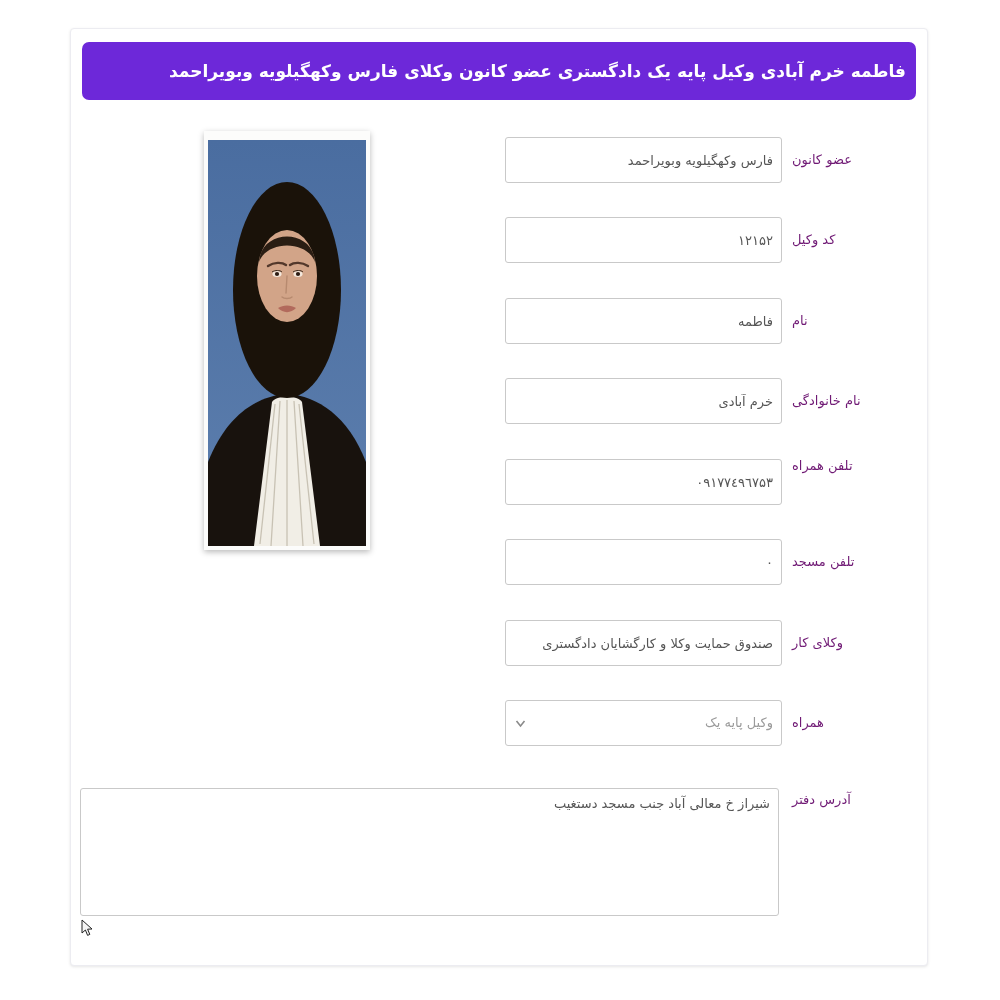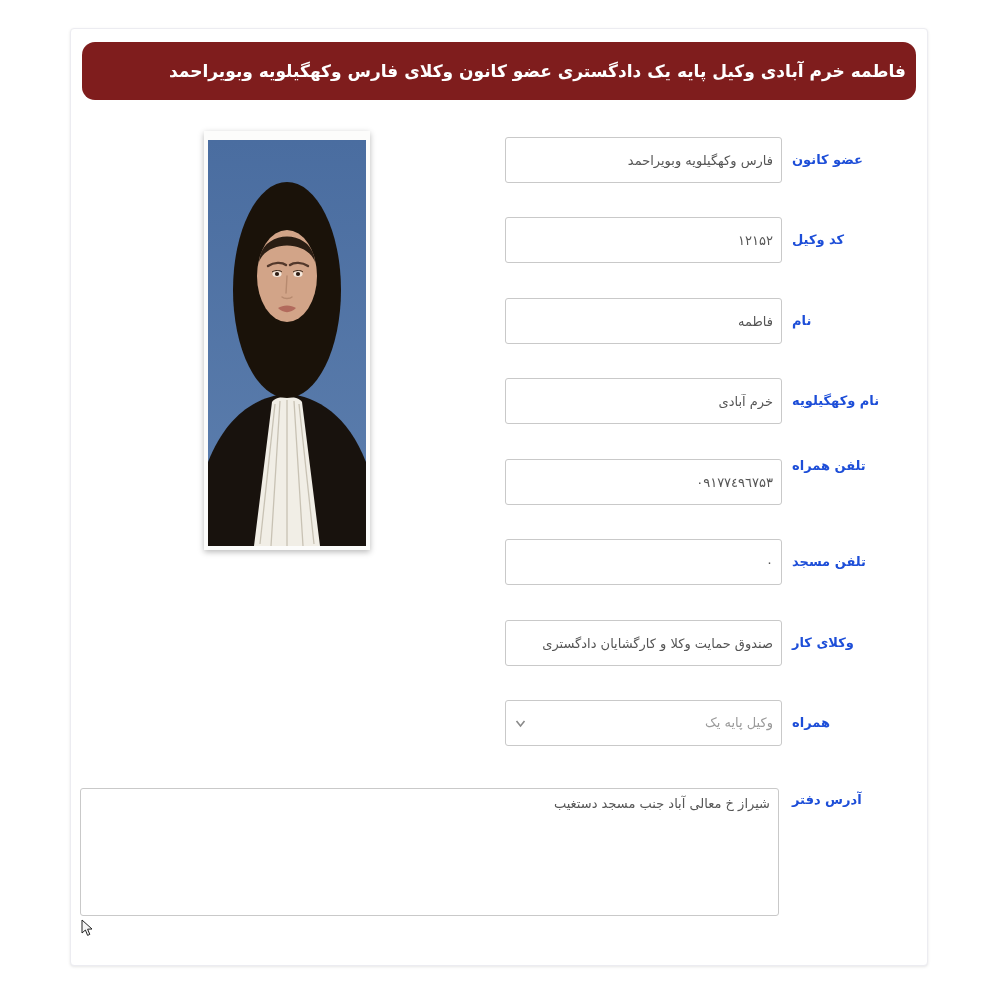--- a/index.html
+++ b/index.html
@@ -7,40 +7,40 @@
     width:1000px;height:1000px;position:relative;background:#ffffff;
     font-family:"DejaVu Sans", sans-serif;overflow:hidden;
   }
   .card{
     position:absolute;left:70px;top:28px;width:856px;height:936px;
     background:#ffffff;border:1px solid #ececf1;border-radius:4px;
     box-shadow:0 1px 3px rgba(0,0,0,0.10);
   }
   .title-bar{
     position:absolute;left:82px;top:42px;width:814px;height:58px;
-    background:#7f1d1d;border-radius:13px;color:#ffffff;
+    background:#6d28d9;border-radius:7px;color:#ffffff;
     font-size:17px;font-weight:bold;line-height:58px;
     text-align:right;direction:rtl;padding:0 10px;white-space:nowrap;overflow:hidden;
   }
   .photo-frame{
     position:absolute;left:204px;top:131px;width:166px;height:419px;
     background:#fcfcfb;box-shadow:0 2px 6px rgba(0,0,0,0.28);
     box-sizing:border-box;padding:9px 4px 4px 4px;
   }
   .photo-frame svg{display:block;width:158px;height:406px;}
   .box{
     position:absolute;left:505px;width:277px;height:46px;box-sizing:border-box;
     background:#ffffff;border:1px solid #c9c9c9;border-radius:3px;
     font-family:"DejaVu Sans", sans-serif;font-size:13px;color:#555555;
     direction:rtl;text-align:right;padding:0 8px;line-height:44px;outline:none;
   }
   input.box{padding:0 8px;}
   .flabel{
     position:absolute;left:792px;height:46px;line-height:46px;
-    font-size:13px;font-weight:bold;color:#1d4ed8;direction:rtl;white-space:nowrap;
+    font-size:13px;font-weight:normal;color:#701a75;direction:rtl;white-space:nowrap;
   }
   .select-box{cursor:default;}
   .select-value{
     position:absolute;right:8px;top:0;line-height:44px;color:#9a9a9a;direction:rtl;
   }
   .chev{position:absolute;left:9px;top:18px;width:11px;height:9px;}
   .addr{
     position:absolute;left:80px;top:788px;width:699px;height:128px;box-sizing:border-box;
     background:#ffffff;border:1px solid #c9c9c9;border-radius:3px;
     font-family:"DejaVu Sans", sans-serif;font-size:13px;color:#555555;
@@ -94,21 +94,21 @@
 <input class="box" style="top: 137px;" dir="rtl" value="فارس وکهگیلویه وبویراحمد">
 <span class="flabel" style="top:137px">عضو کانون</span>
 
 <input class="box" style="top: 217px;" dir="rtl" value="۱۲۱۵۲">
 <span class="flabel" style="top:217px">کد وکیل</span>
 
 <input class="box" style="top: 298px;" dir="rtl" value="فاطمه">
 <span class="flabel" style="top:298px">نام</span>
 
 <input class="box" style="top: 378px;" dir="rtl" value="خرم آبادی">
-<span class="flabel" style="top:378px">نام وکهگیلویه</span>
+<span class="flabel" style="top:378px">نام خانوادگی</span>
 
 <input class="box" style="top: 459px;" dir="rtl" value="۰۹۱۷۷٤۹٦۷۵۳">
 <span class="flabel" style="top:443px">تلفن همراه</span>
 
 <input class="box" style="top: 539px;" dir="rtl" value="۰">
 <span class="flabel" style="top:539px">تلفن مسجد</span>
 
 <input class="box" style="top: 620px;" dir="rtl" value="صندوق حمایت وکلا و کارگشایان دادگستری">
 <span class="flabel" style="top:620px">وکلای کار</span>
 

